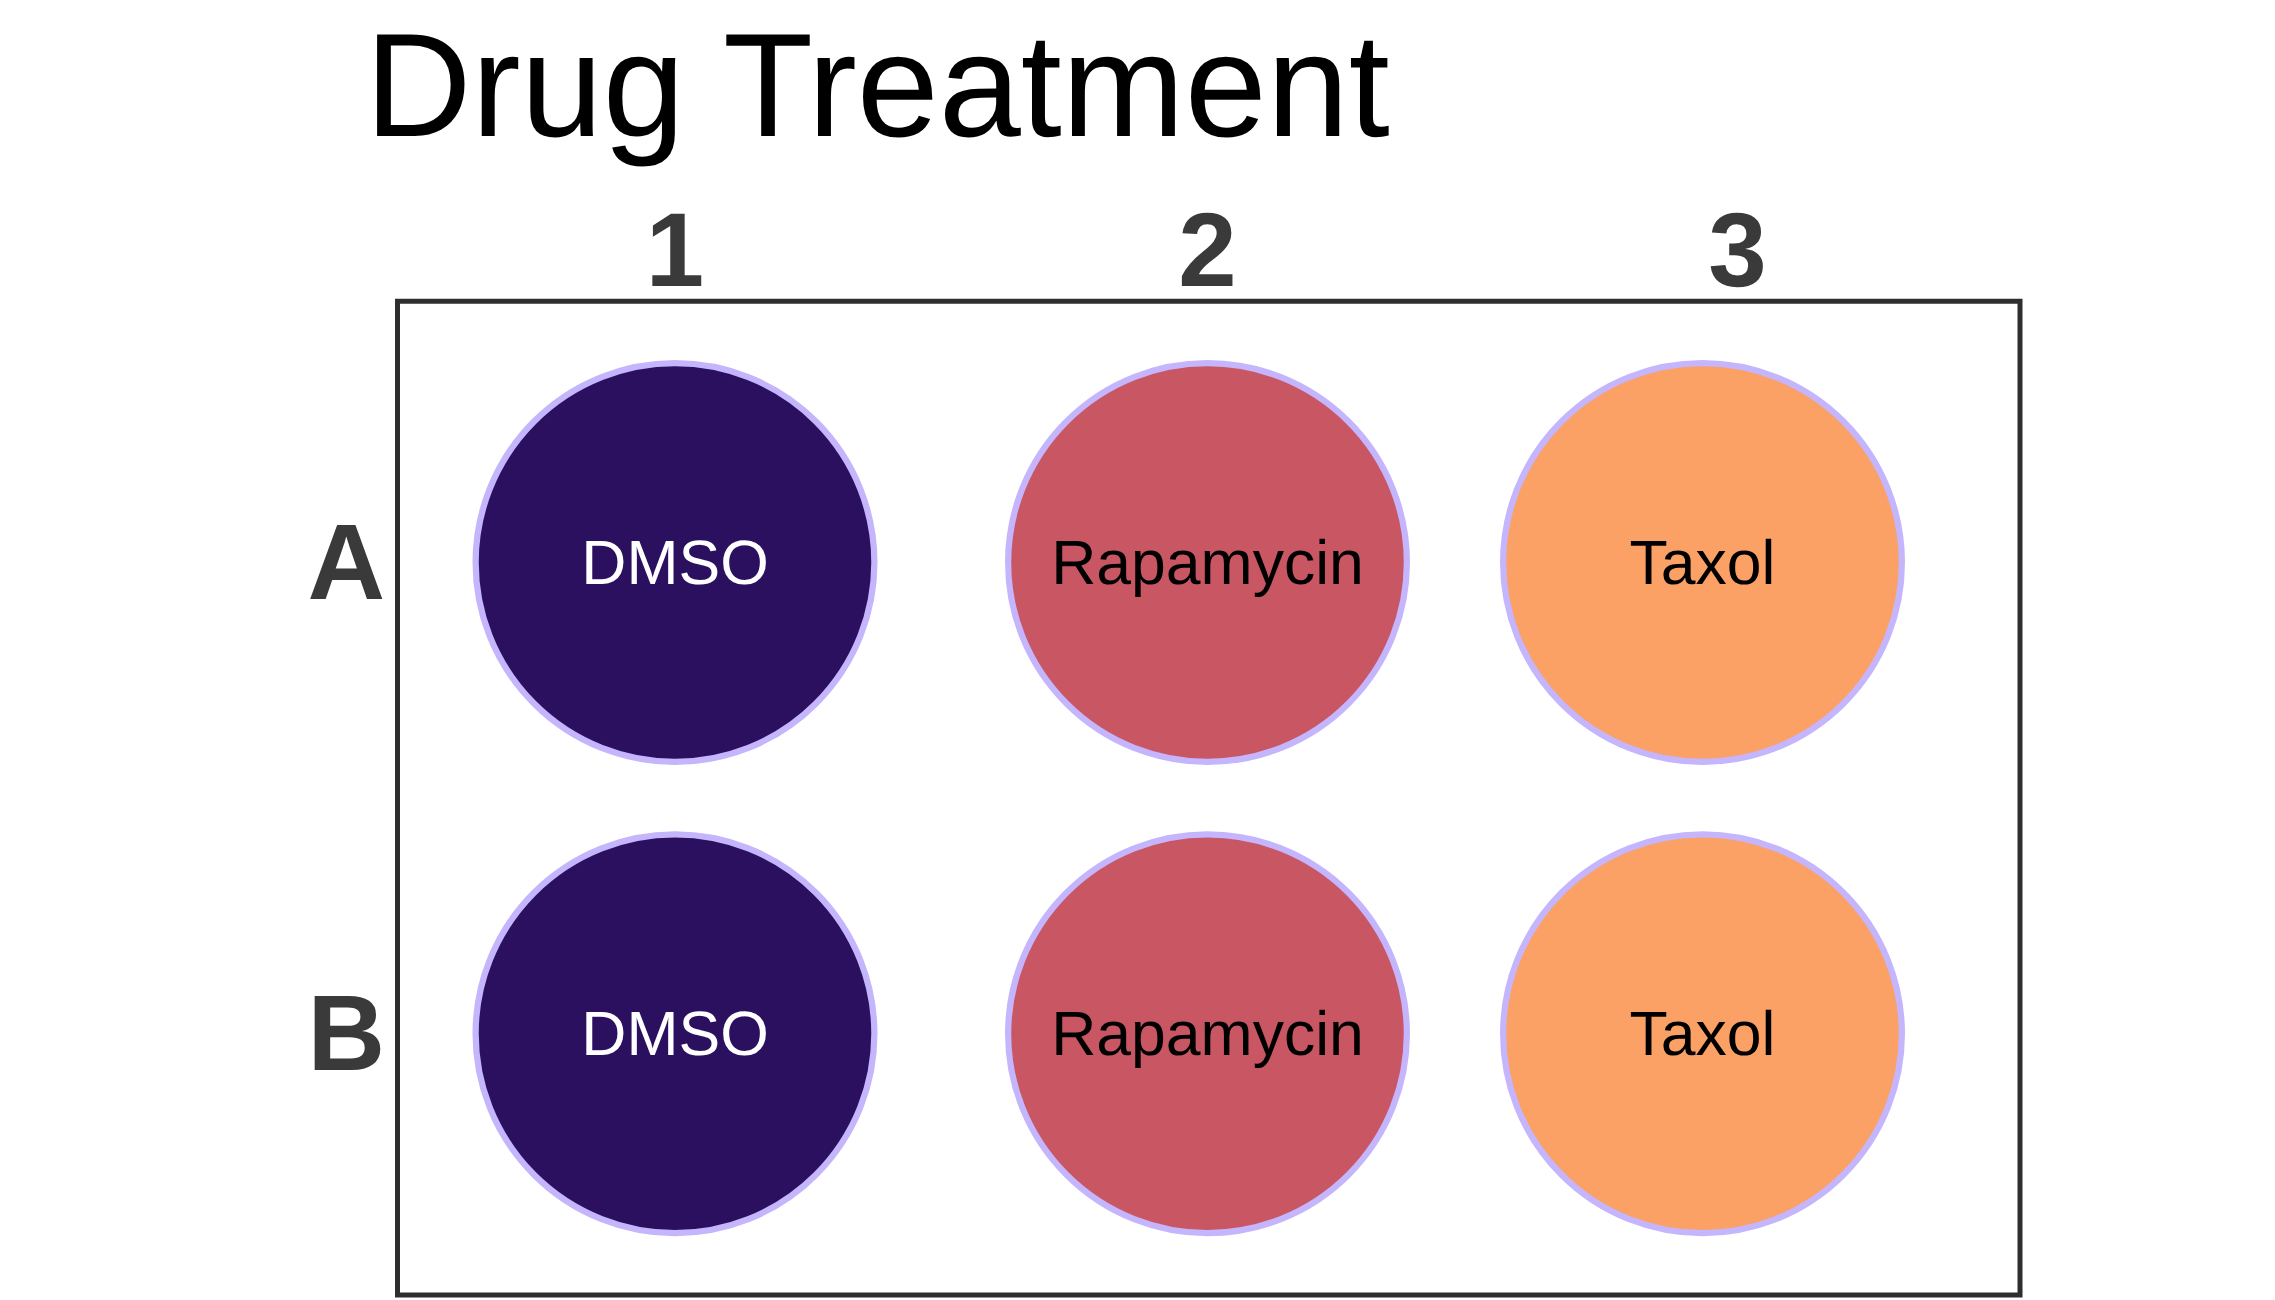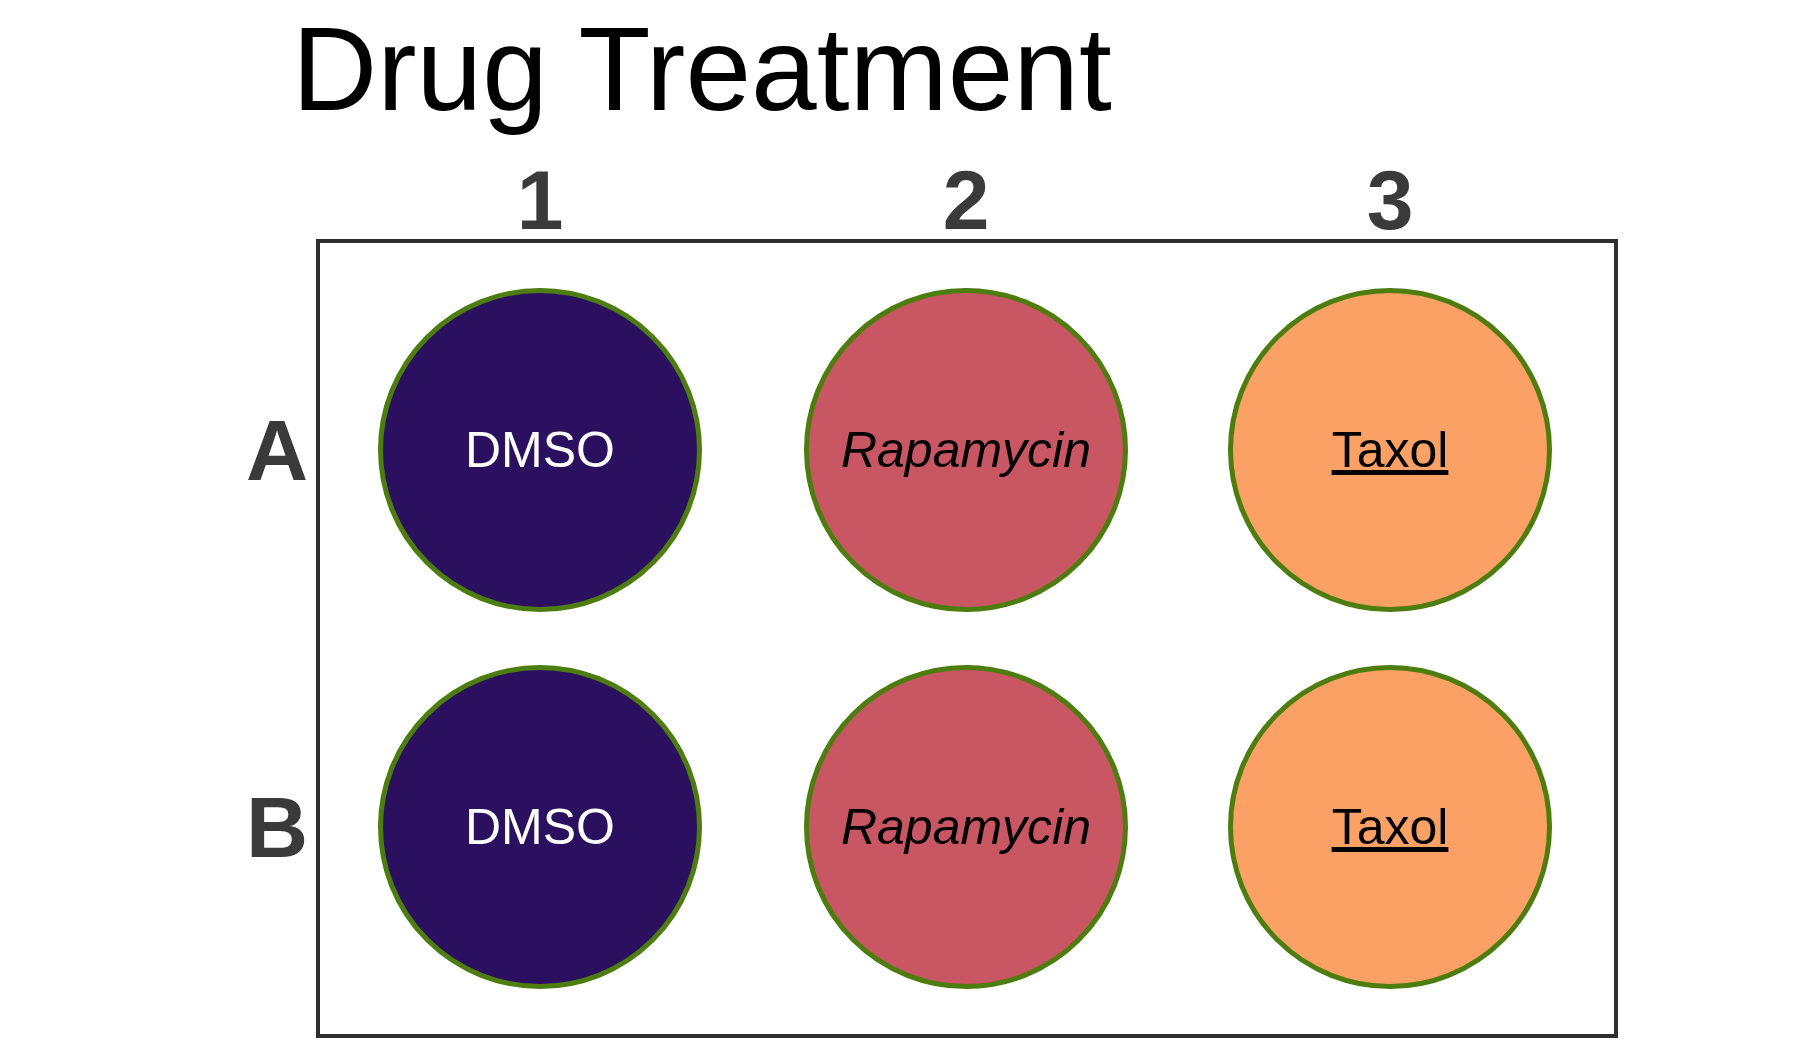--- a/index.html
+++ b/index.html
@@ -59,33 +59,33 @@
     width: 1302px;
     height: 799px;
     border: 4px solid #2e2e2e;
     box-sizing: border-box;
     background: transparent;
   }
   .well {
     position: absolute;
     width: 324px;
     height: 324px;
-    border: 5px solid #4d7c0f;
+    border: 5px solid #c4b5fd;
     border-radius: 50%;
     box-sizing: border-box;
     display: flex;
     align-items: center;
     justify-content: center;
     font-size: 50px;
     line-height: 1;
     white-space: nowrap;
   }
   .wc1 { left: 378px; }
-  .wc2 { left: 804px; font-style: italic; }
-  .wc3 { left: 1228px; text-decoration: underline; }
+  .wc2 { left: 804px; }
+  .wc3 { left: 1200px; }
   .wra { top: 268px; }
   .wrb { top: 645px; }
 </style>
 </head>
 <body>
 
 <div class="figure">
 
   <div class="title">Drug Treatment</div>
 

